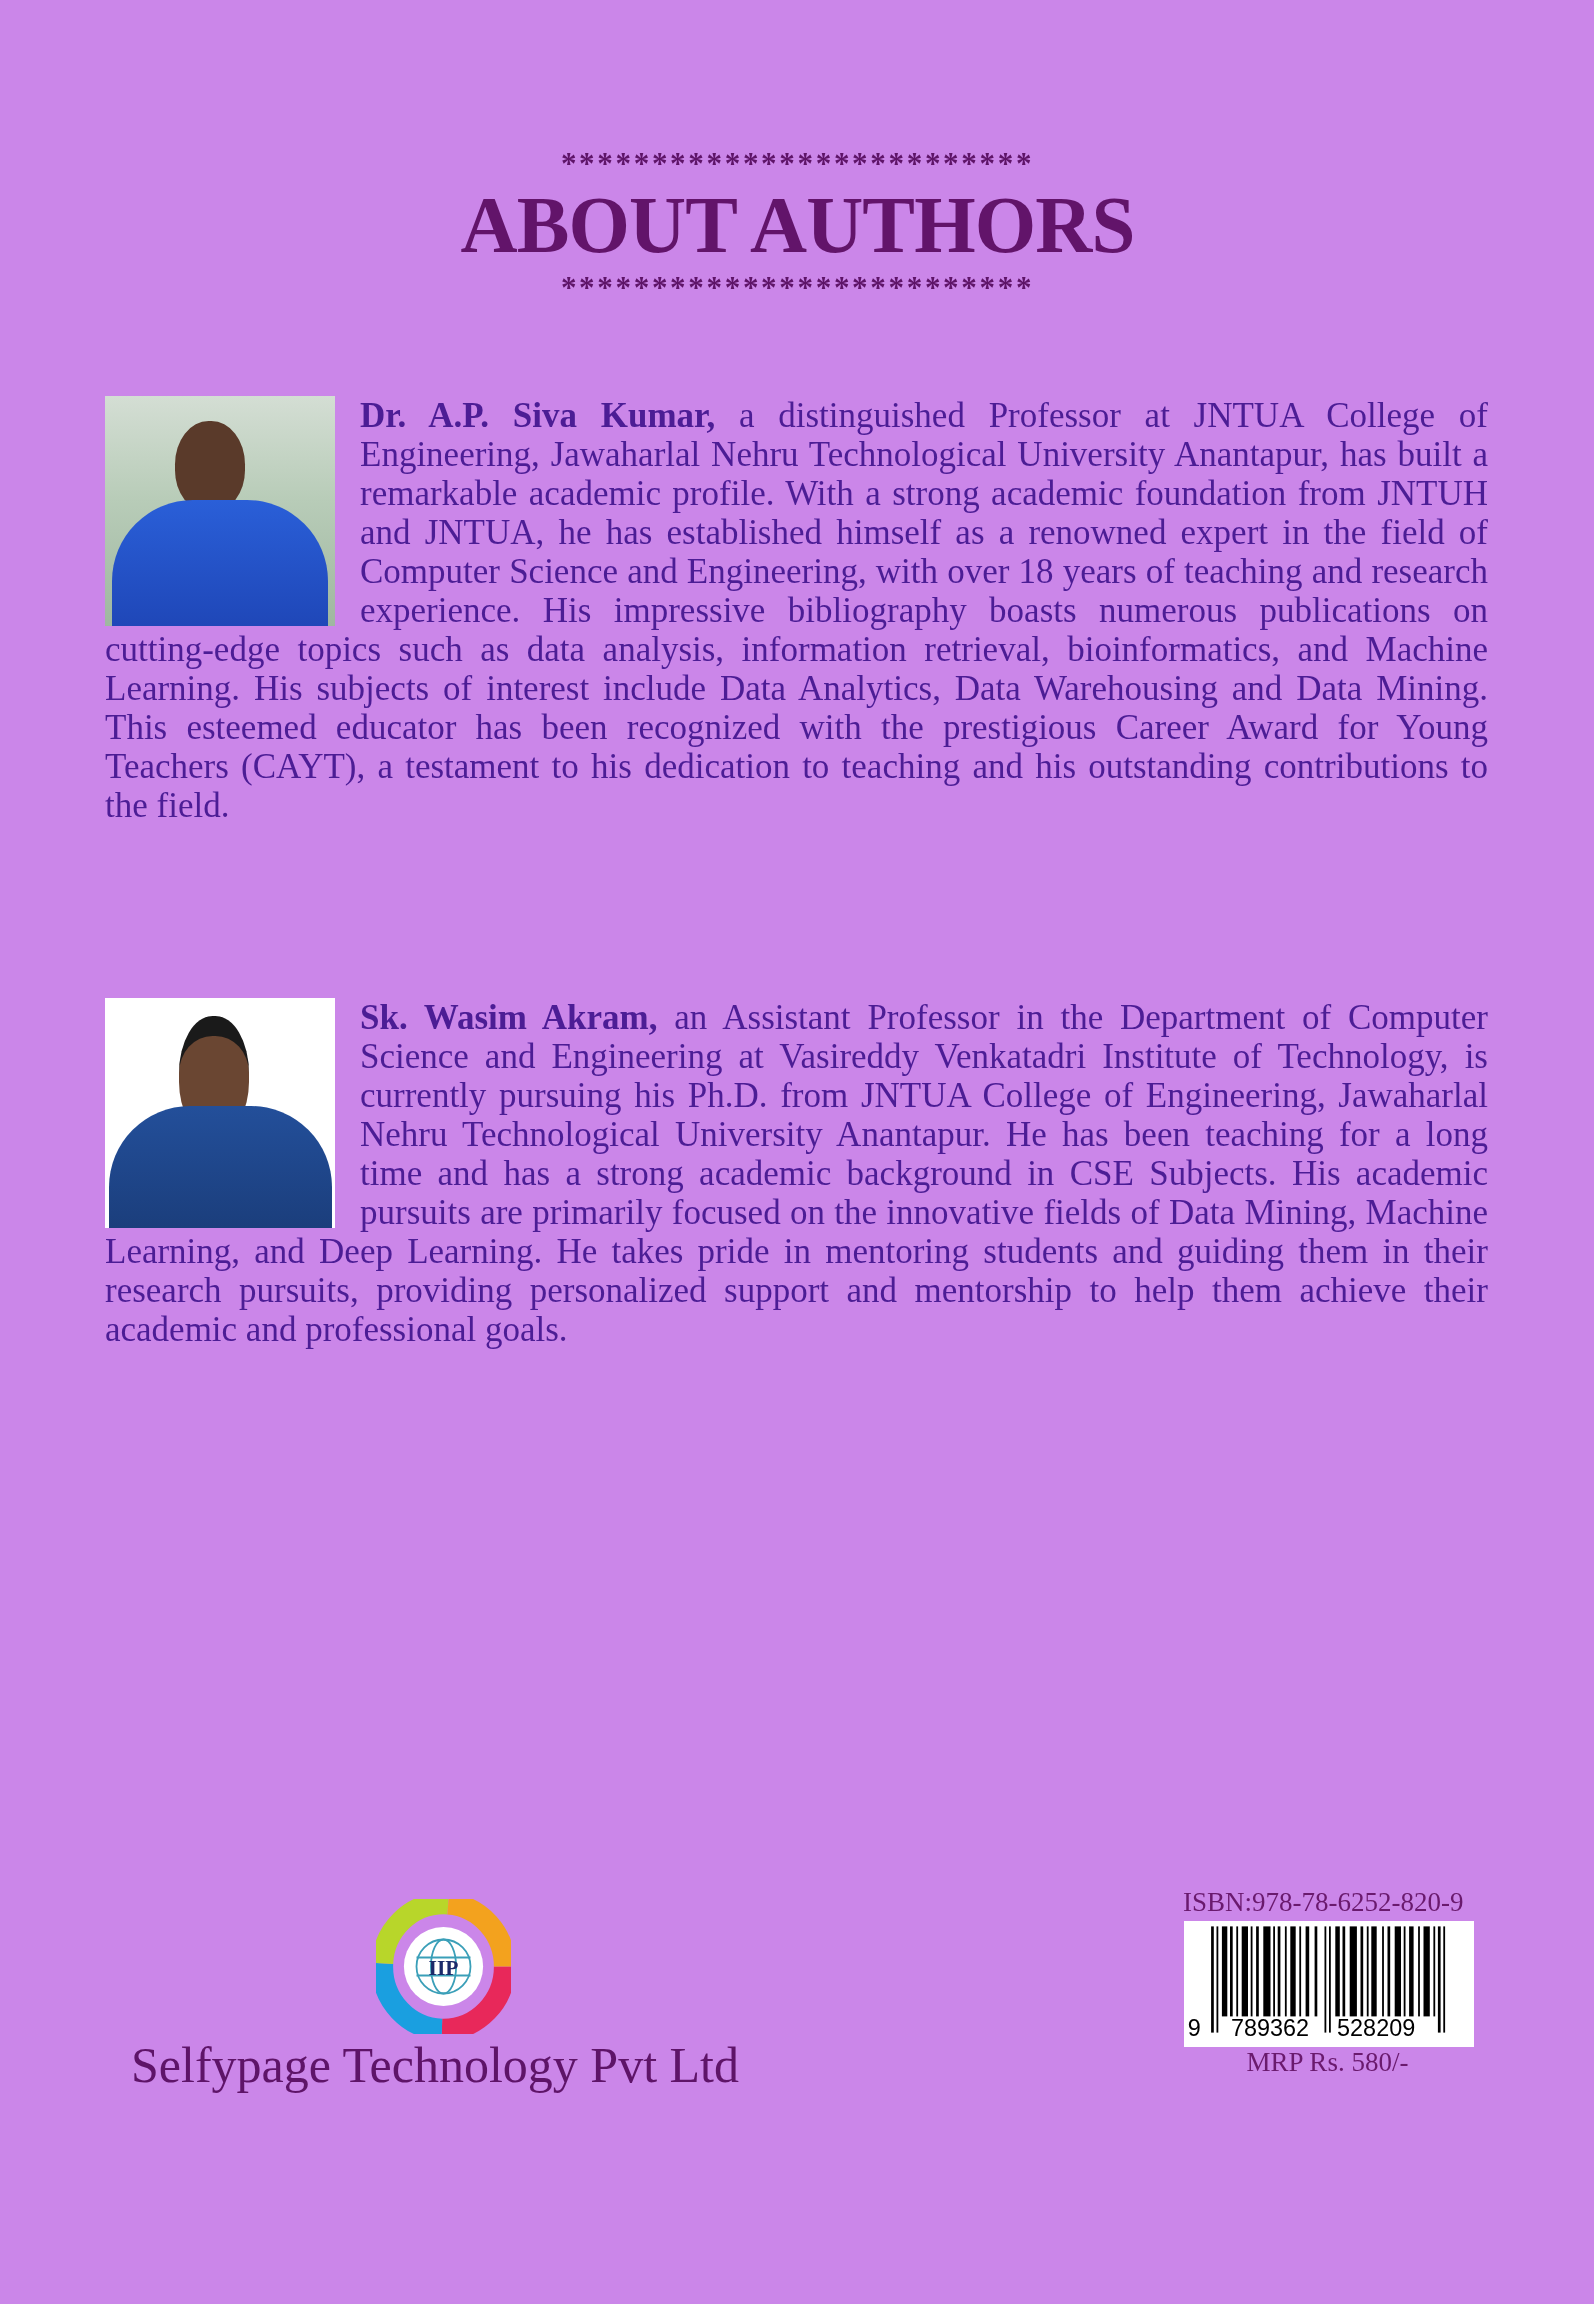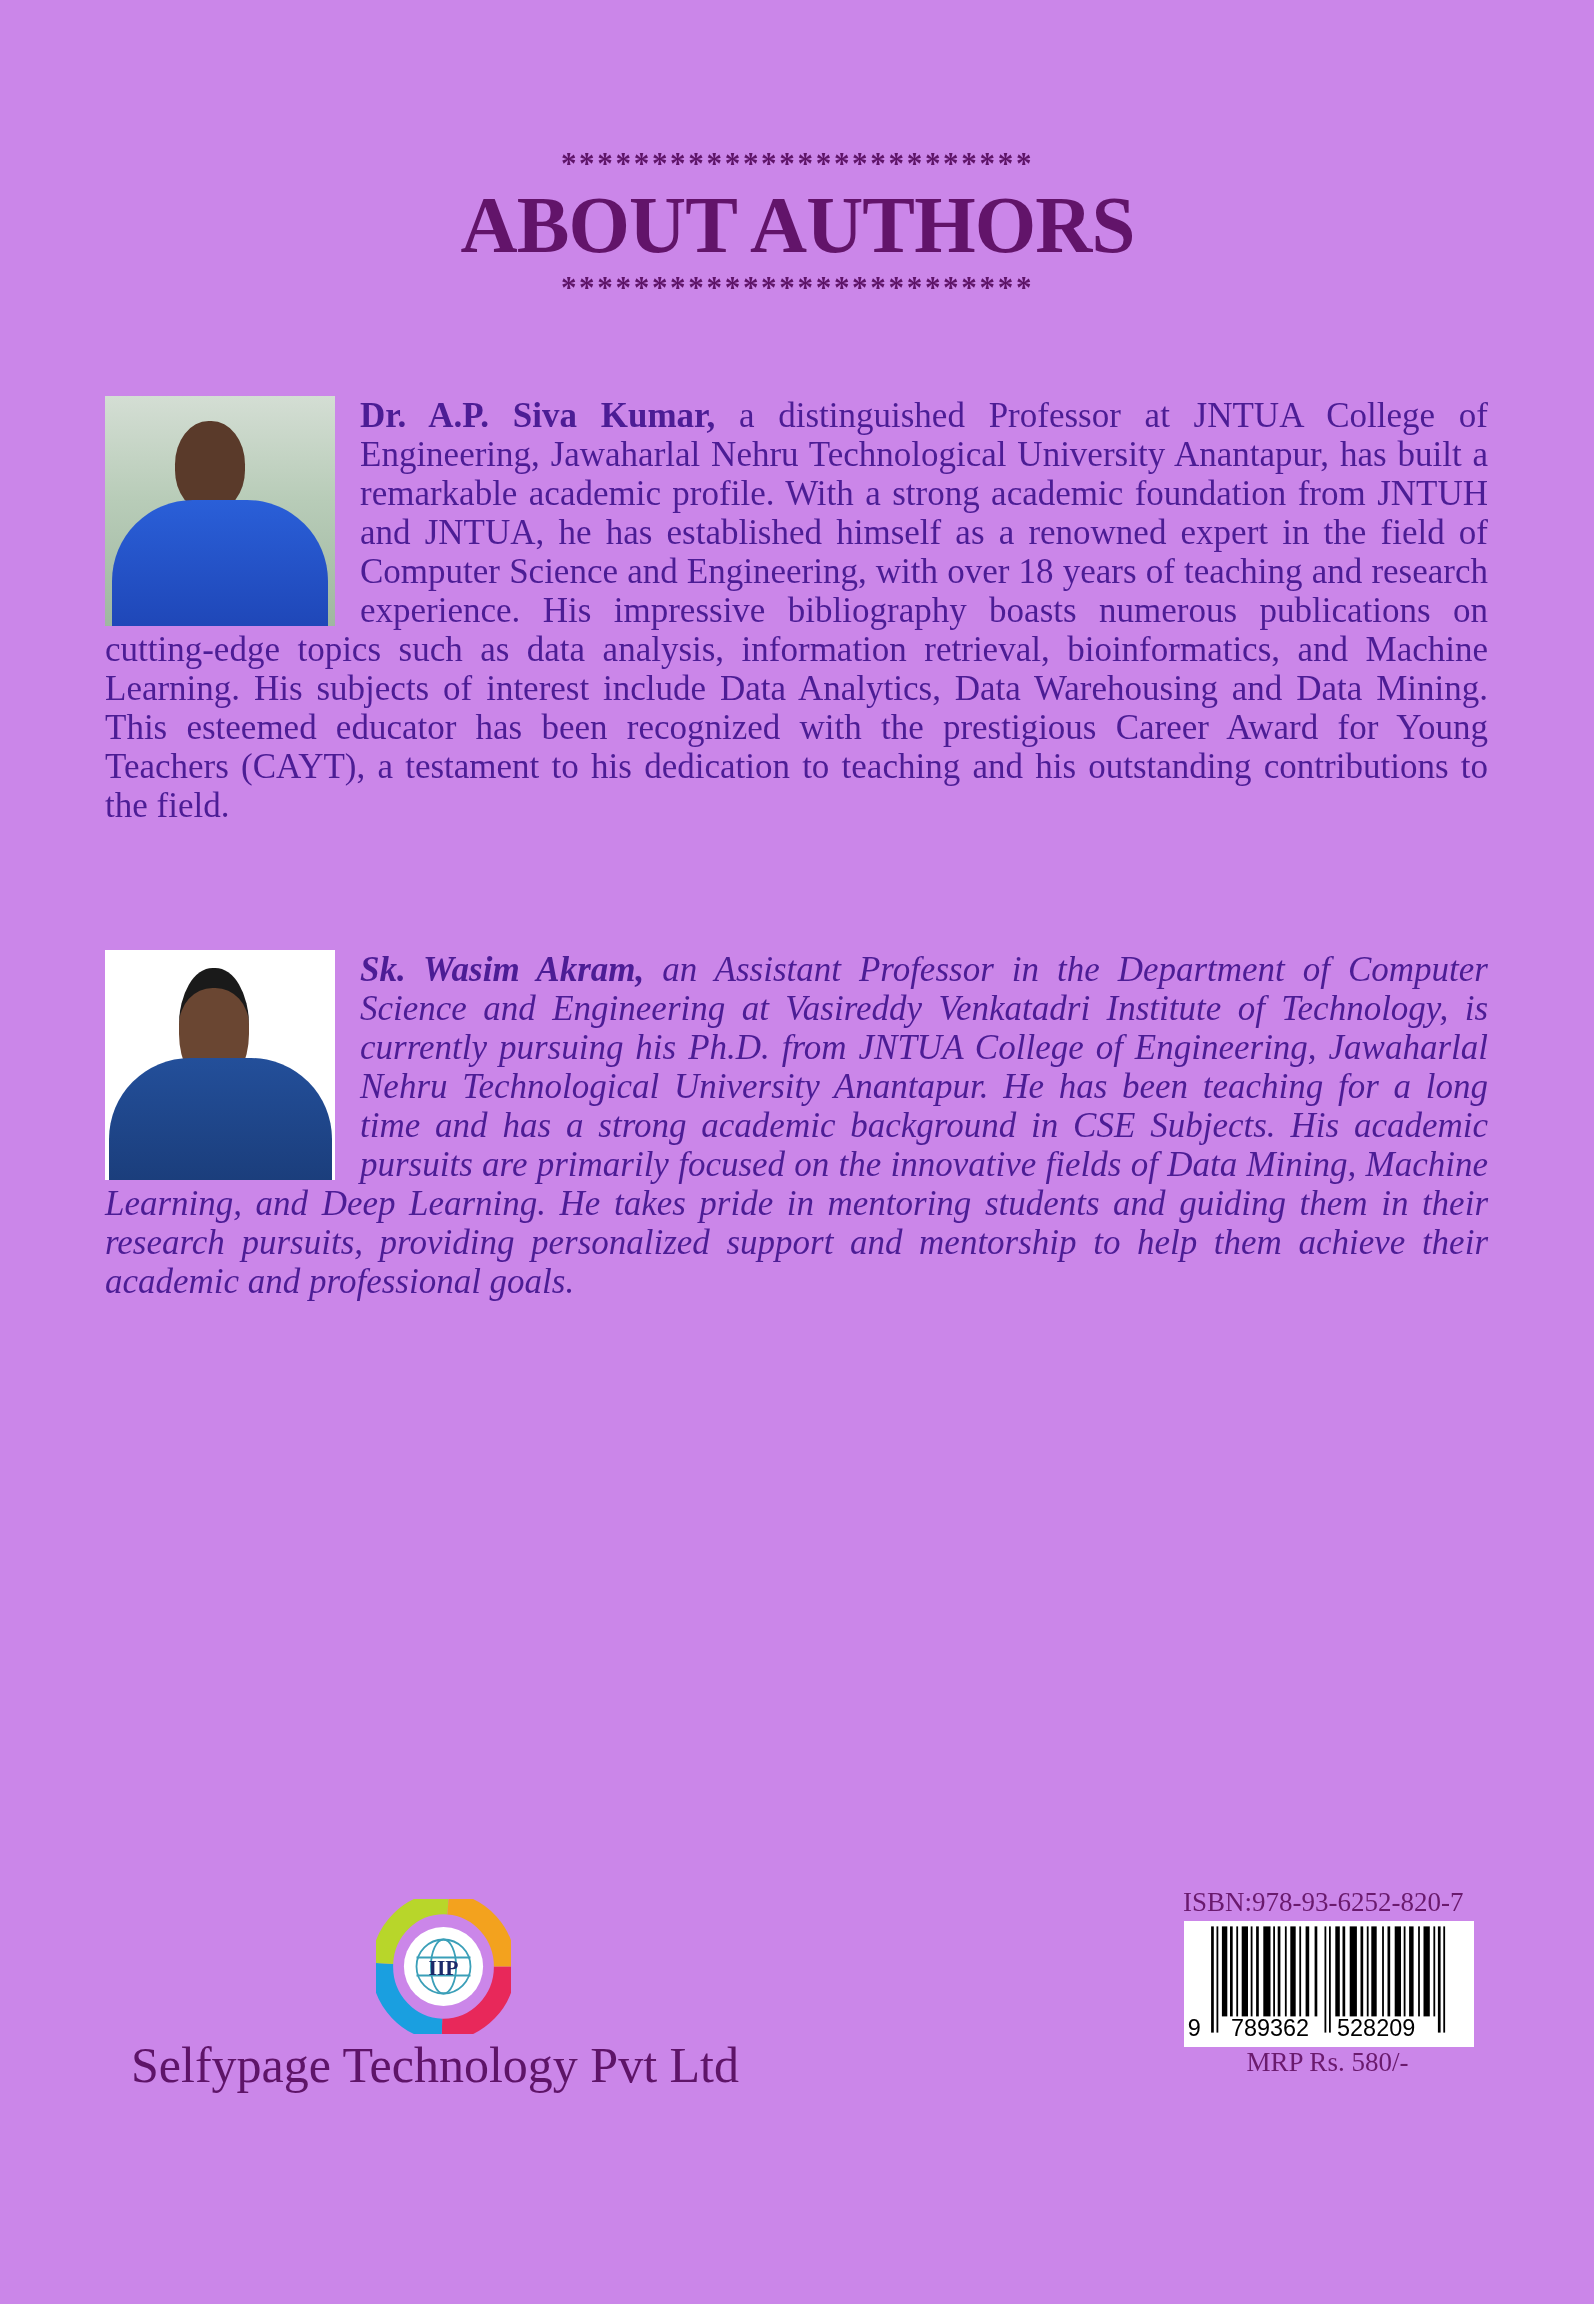--- a/index.html
+++ b/index.html
@@ -35,21 +35,21 @@
   }
   .photo1 { background:linear-gradient(180deg,#d4ded4 0%,#b8ccb8 45%,#9fb7a0 100%); }
   .photo2 { background:#ffffff; }
   .head {
     position:absolute; border-radius:48% 48% 45% 45%;
   }
   .shirt {
     position:absolute; bottom:0; border-radius:81px 81px 0 0;
   }
   .bio1 { top:396px; }
-  .bio2 { top:950px;font-style:italic; }
+  .bio2 { top:998px; }
   .publisher-logo {
     position:absolute; left:376px; top:1899px; width:107px; height:135px;
   }
   .publisher-name {
     position:absolute; left:131px; top:2036px;
     font-size:50px; color:#5e1468; white-space:nowrap;
   }
   .isbn {
     position:absolute; left:1183px; top:1887px;
     font-size:27px; color:#6a1a6e; white-space:nowrap;
@@ -96,21 +96,21 @@
     <circle cx="75" cy="75" r="44" fill="#ffffff"></circle>
     <circle cx="75" cy="75" r="30" fill="none" stroke="#3a9fb8" stroke-width="2"></circle>
     <ellipse cx="75" cy="75" rx="14" ry="30" fill="none" stroke="#3a9fb8" stroke-width="2"></ellipse>
     <line x1="45" y1="65" x2="105" y2="65" stroke="#3a9fb8" stroke-width="2"></line>
     <line x1="45" y1="85" x2="105" y2="85" stroke="#3a9fb8" stroke-width="2"></line>
     <text x="75" y="84" text-anchor="middle" font-family="Liberation Serif, serif" font-weight="bold" font-size="24" fill="#1b2a6a">IIP</text>
   </svg>
 </div>
 <div class="publisher-name">Selfypage Technology Pvt Ltd</div>
 
-<div class="isbn">ISBN:978-93-6252-820-7</div>
+<div class="isbn">ISBN:978-78-6252-820-9</div>
 <div class="barcode">
   <svg width="290" height="126" viewBox="0 0 322 140">
     <g fill="#000">
       <rect x="30" y="6" width="3" height="118"></rect>
         <rect x="36" y="6" width="2" height="118"></rect>
       <rect x="42" y="6" width="6" height="100"></rect>
         <rect x="51" y="6" width="3" height="100"></rect>
       <rect x="58" y="6" width="2" height="100"></rect>
         <rect x="64" y="6" width="7" height="100"></rect>
       <rect x="74" y="6" width="2" height="100"></rect>

